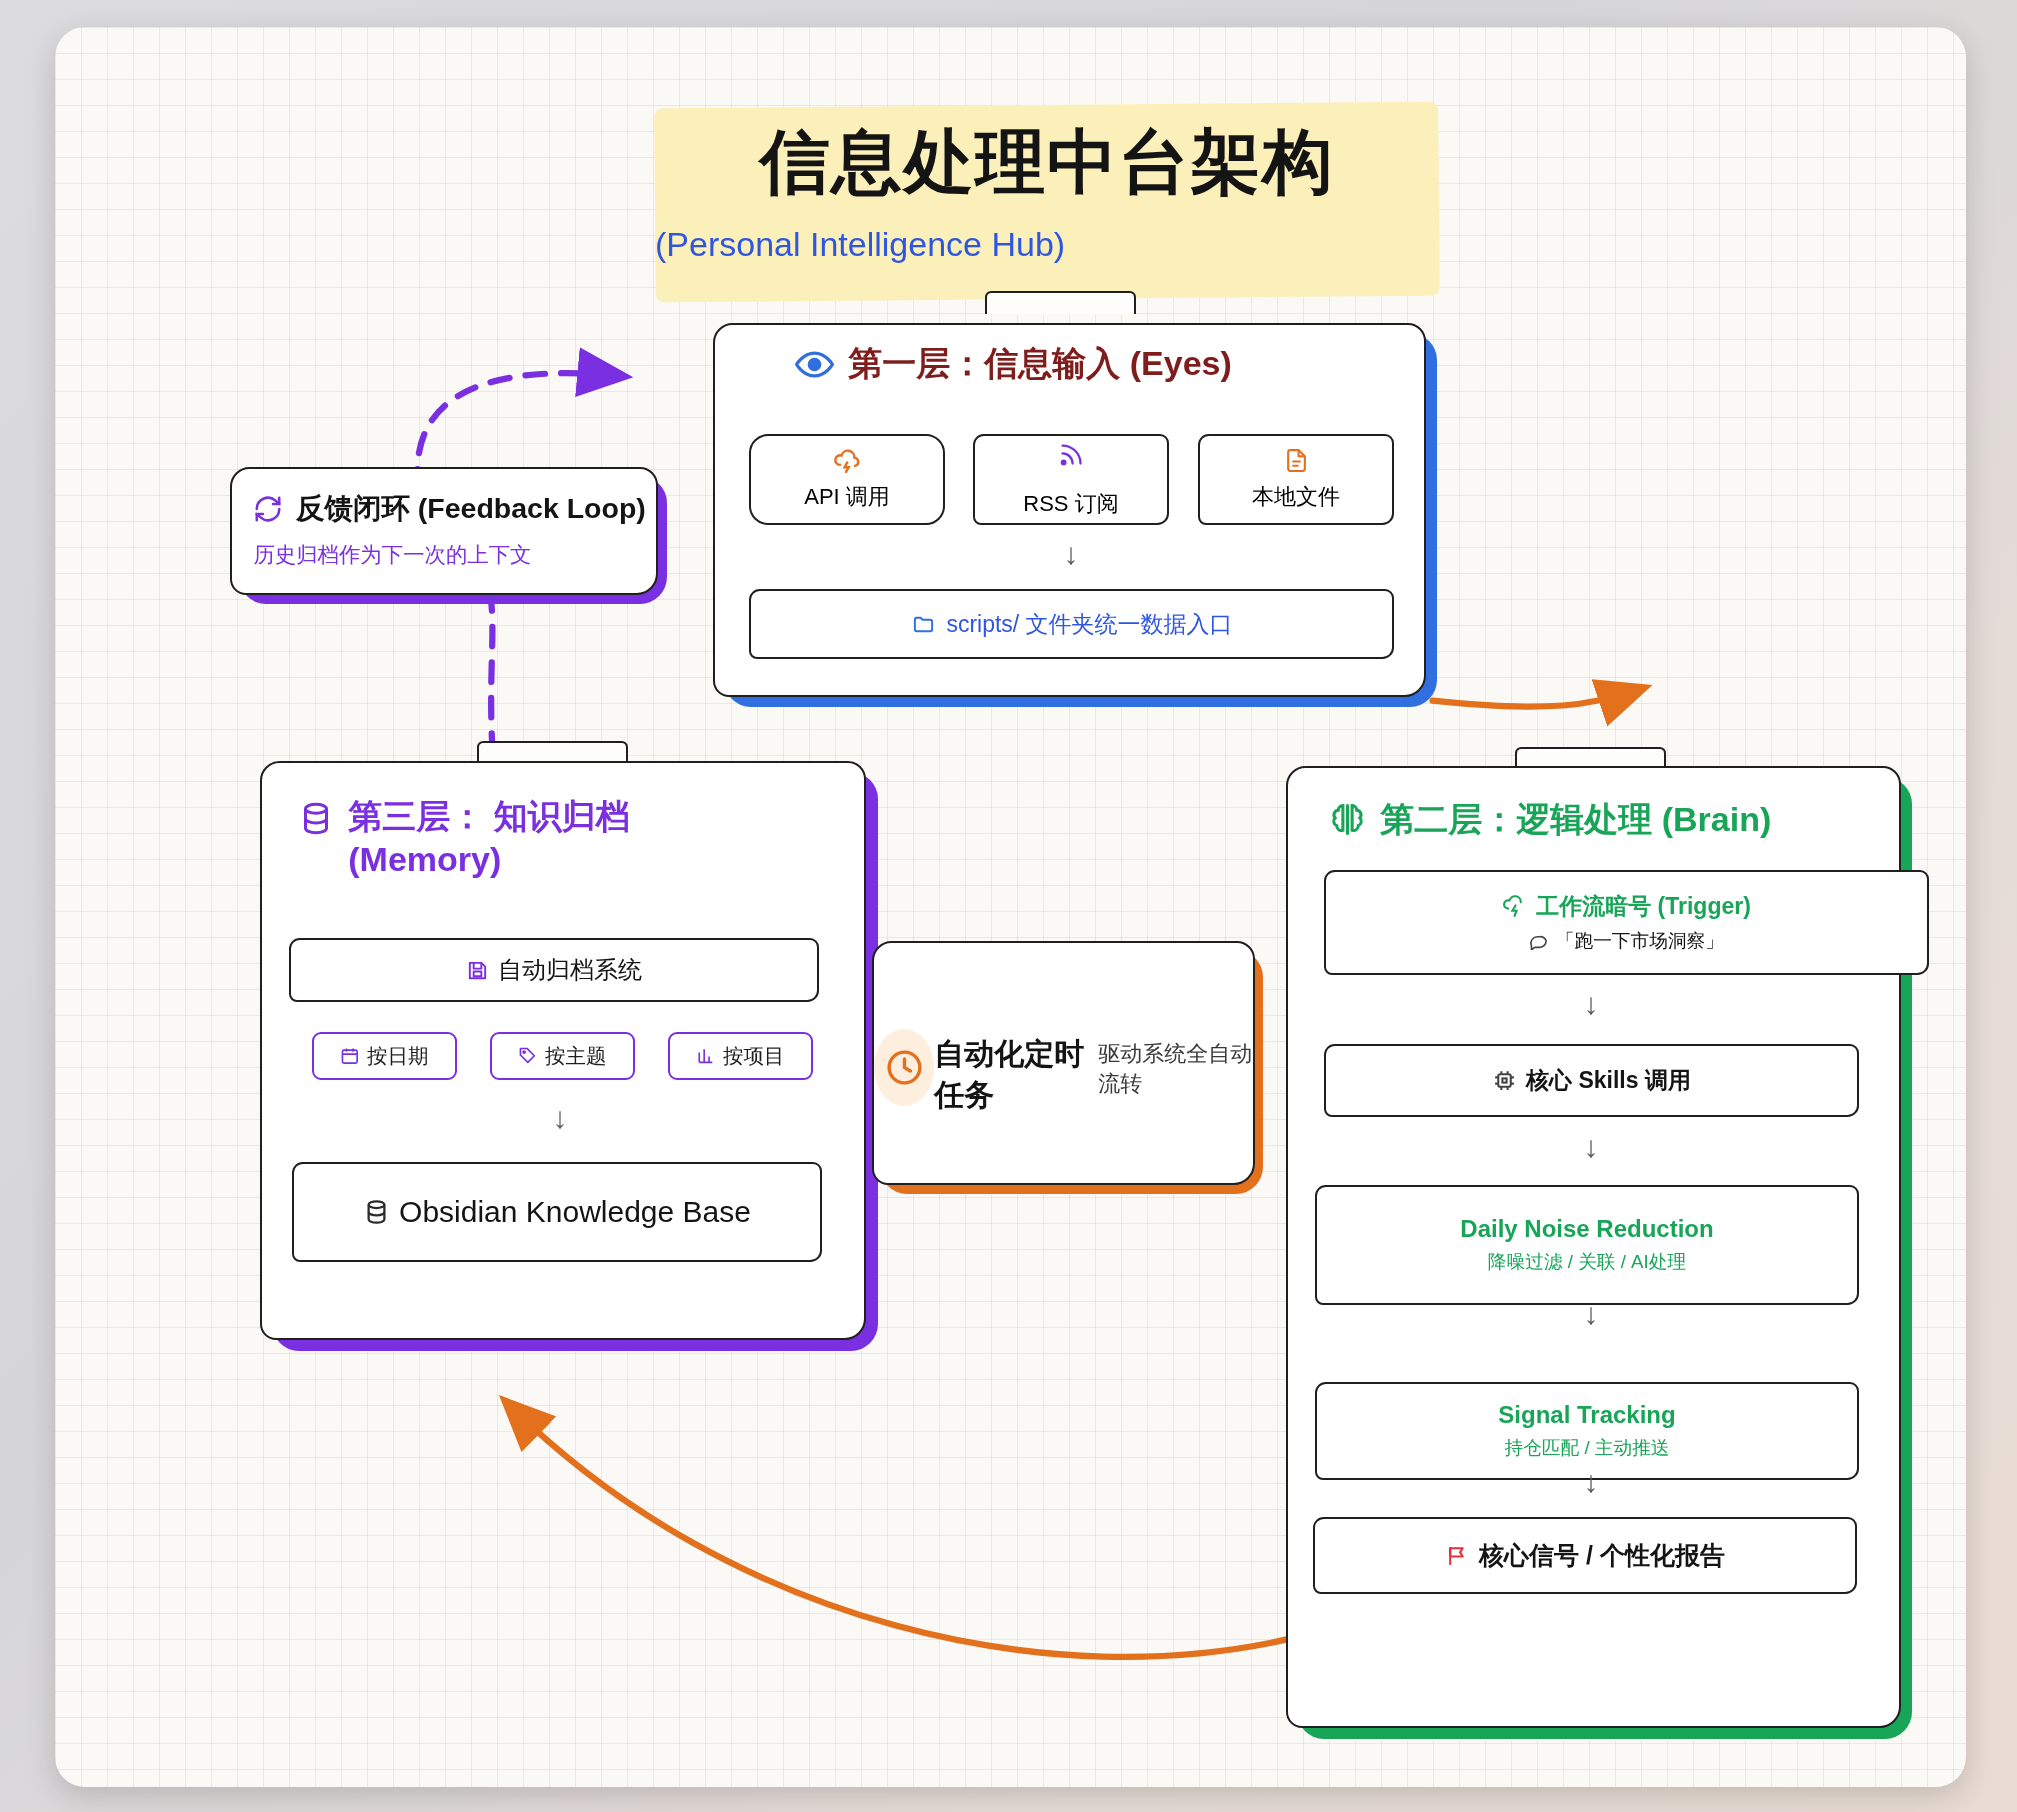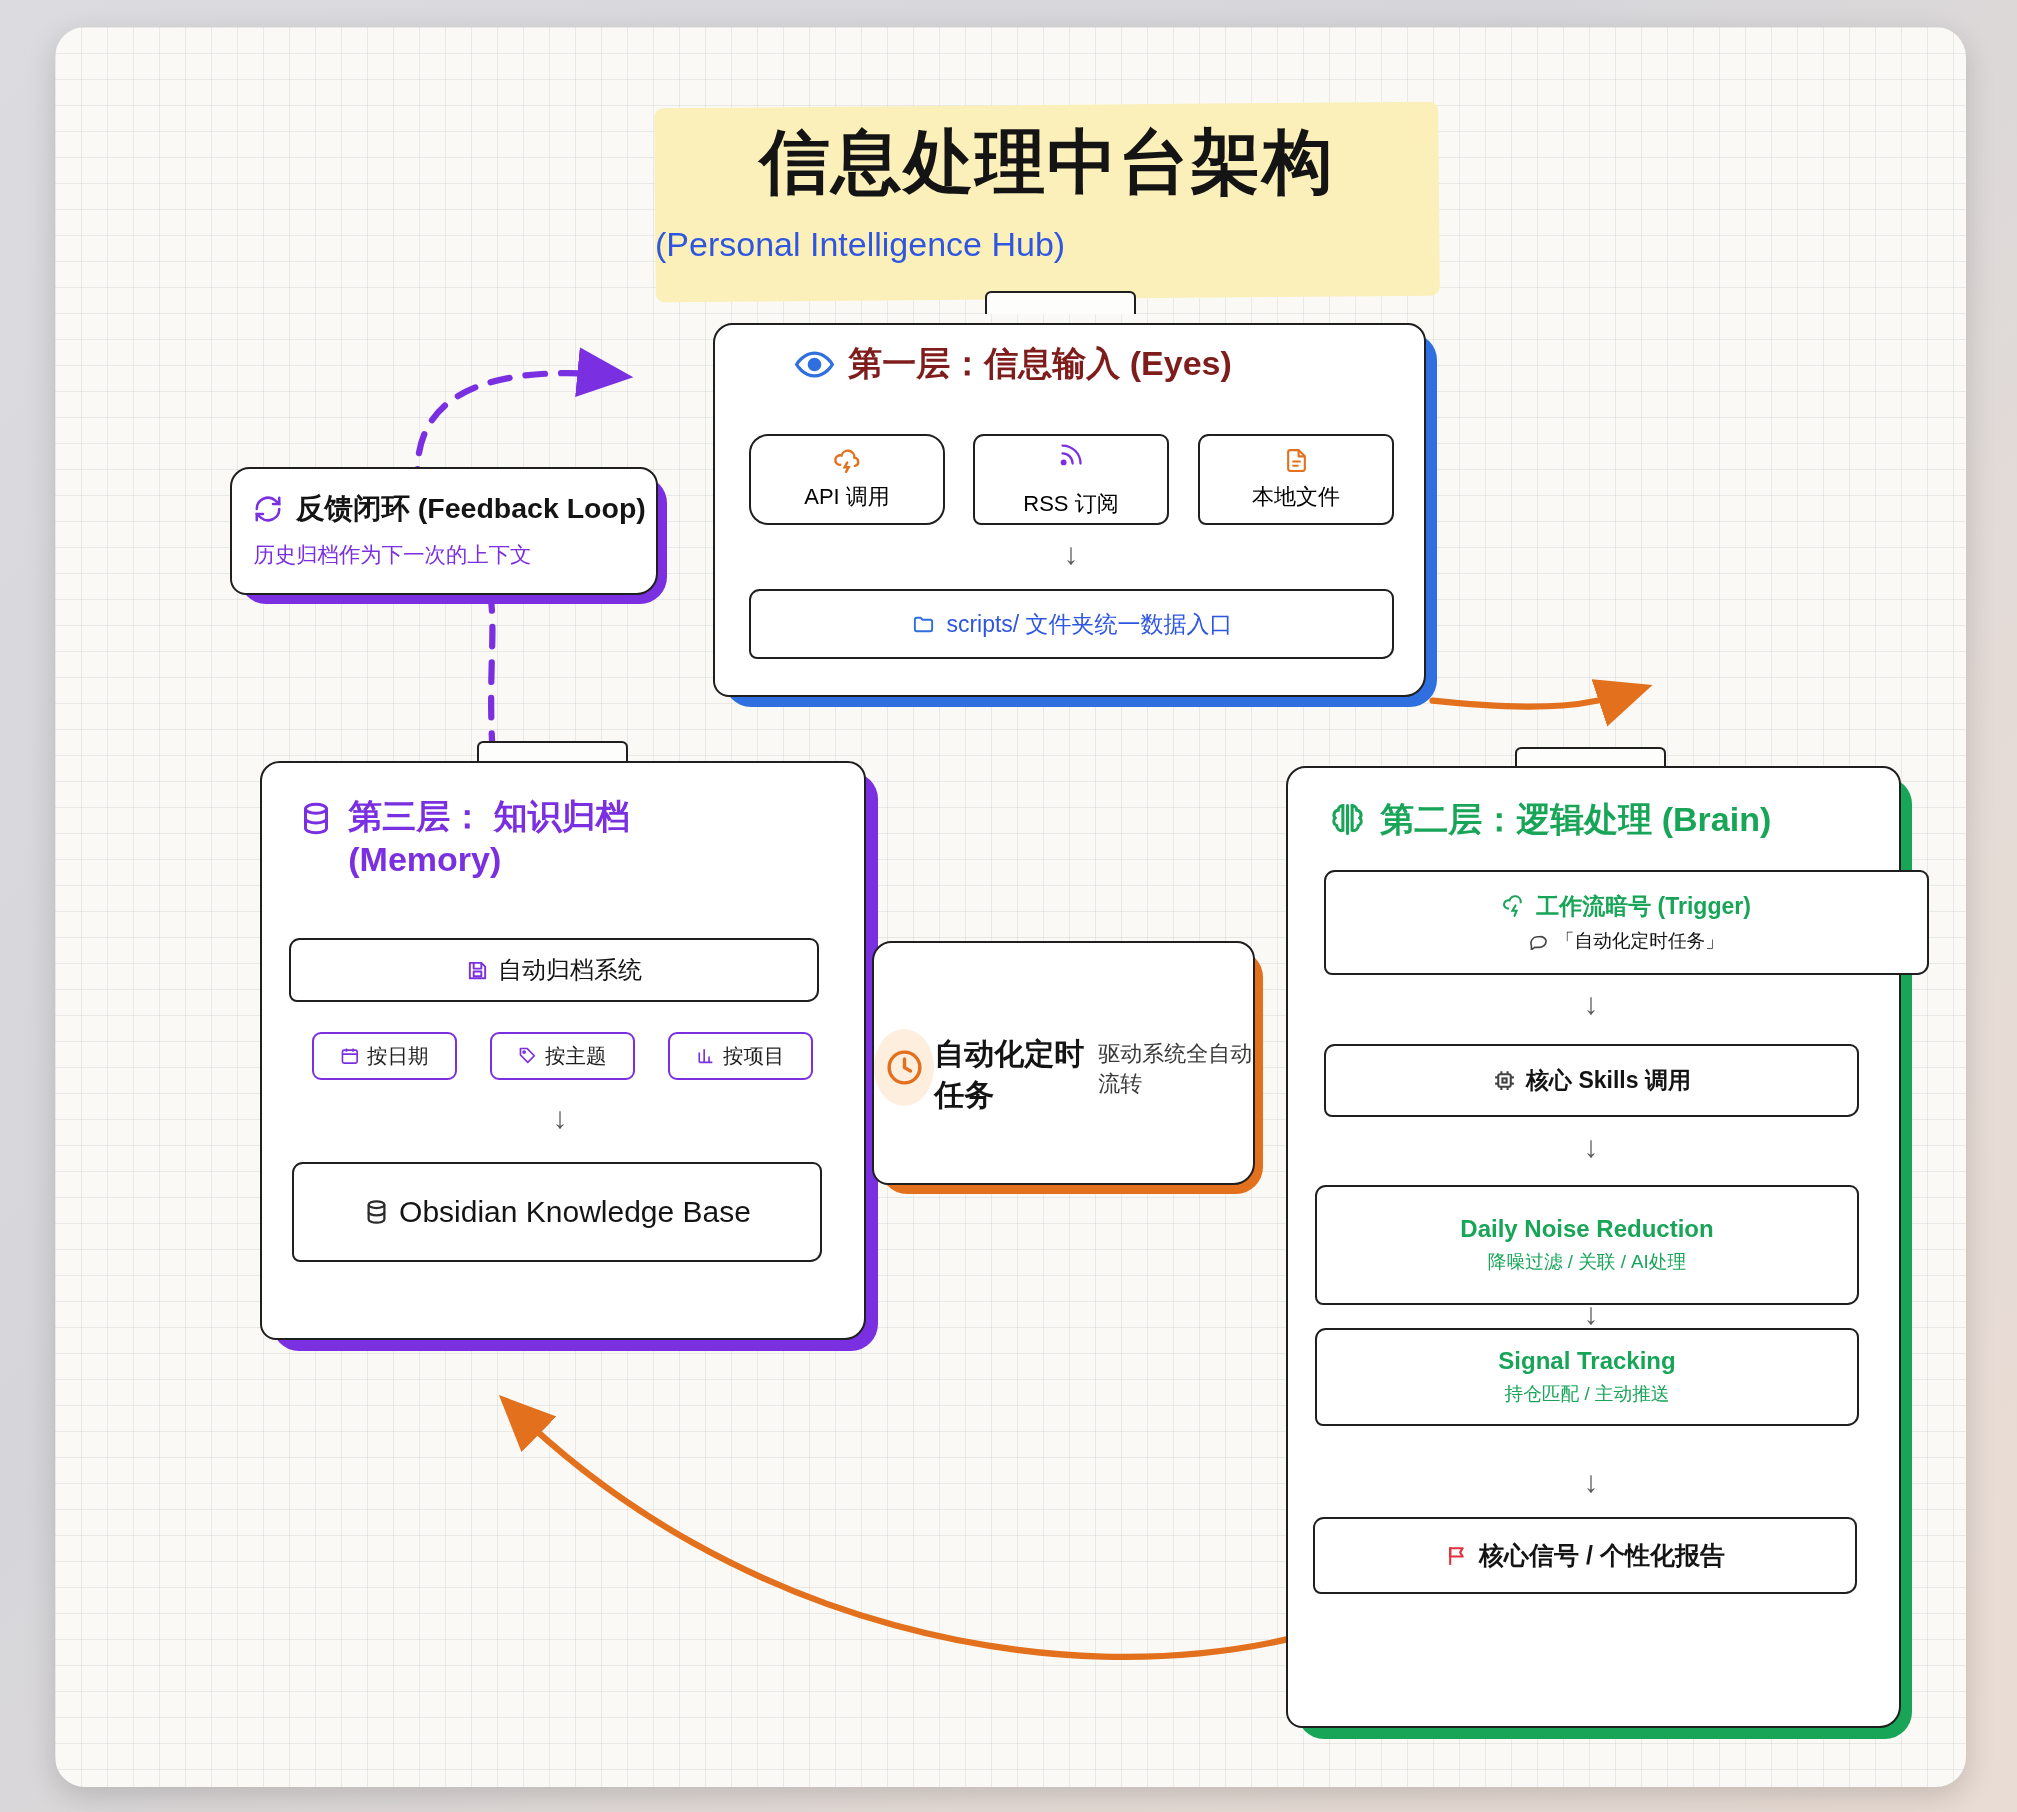--- a/index.html
+++ b/index.html
@@ -272,21 +272,21 @@
           </svg>
         </span>
         <span style="font-weight:bold; color:#18a558;">工作流暗号 (Trigger)</span>
       </div>
       <div class="line2" style="display:flex; align-items:center; gap:7.1px; color:#141414;">
         <span>
           <svg class="ic" width="19.6" height="19.6" viewBox="0 0 24 24" fill="none" stroke="#444" stroke-width="2" stroke-linejoin="round">
             <path d="M21 12a8 8 0 0 1-8 8H7l-4 3v-5a8 8 0 0 1 8-11h2a8 8 0 0 1 8 5z"></path>
           </svg>
         </span>
-        <span>「自动化定时任务」</span>
+        <span>「跑一下市场洞察」</span>
       </div>
     </div>
 
     <div class="arrow-d" style="left:263px; top:221px; width:80px;">↓</div>
 
     <div class="ibox" style="left:36px; top:276px; width:535px; height:73px;">
       <div class="line1">
         <span>
           <svg class="ic" width="25" height="25" viewBox="0 0 24 24" fill="none" stroke="#444" stroke-width="2">
             <rect x="6" y="6" width="12" height="12" rx="2"></rect>
@@ -302,21 +302,21 @@
 
     <div class="ibox" style="left:27px; top:417px; width:544px; height:120px;">
       <div class="line1" style="font-size:24px; color:#18a558; font-weight:bold;">
         <span>Daily Noise Reduction</span>
       </div>
       <div class="line2" style="color:#18a558;">降噪过滤 / 关联 / AI处理</div>
     </div>
 
     <div class="arrow-d" style="left:263px; top:531px; width:80px;">↓</div>
 
-    <div class="ibox" style="left:27px; top:560px; width:544px; height:98px;">
+    <div class="ibox" style="left:27px; top:614px; width:544px; height:98px;">
       <div class="line1" style="font-size:24px; color:#18a558; font-weight:bold;">
         <span>Signal Tracking</span>
       </div>
       <div class="line2" style="color:#18a558;">持仓匹配 / 主动推送</div>
     </div>
 
     <div class="arrow-d" style="left:263px; top:699px; width:80px;">↓</div>
 
     <div class="ibox" style="left:25px; top:749px; width:544px; height:77px;">
       <div class="line1">

